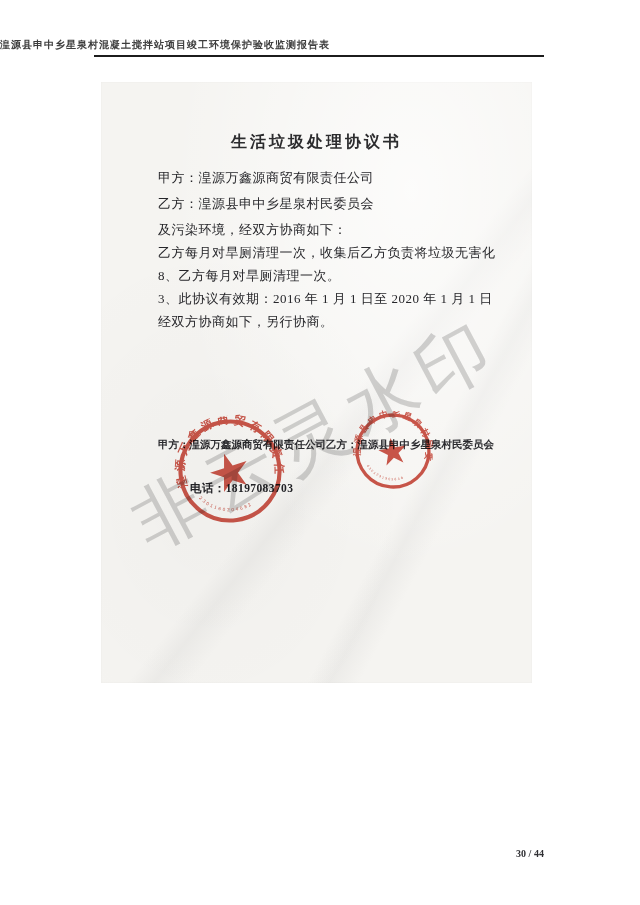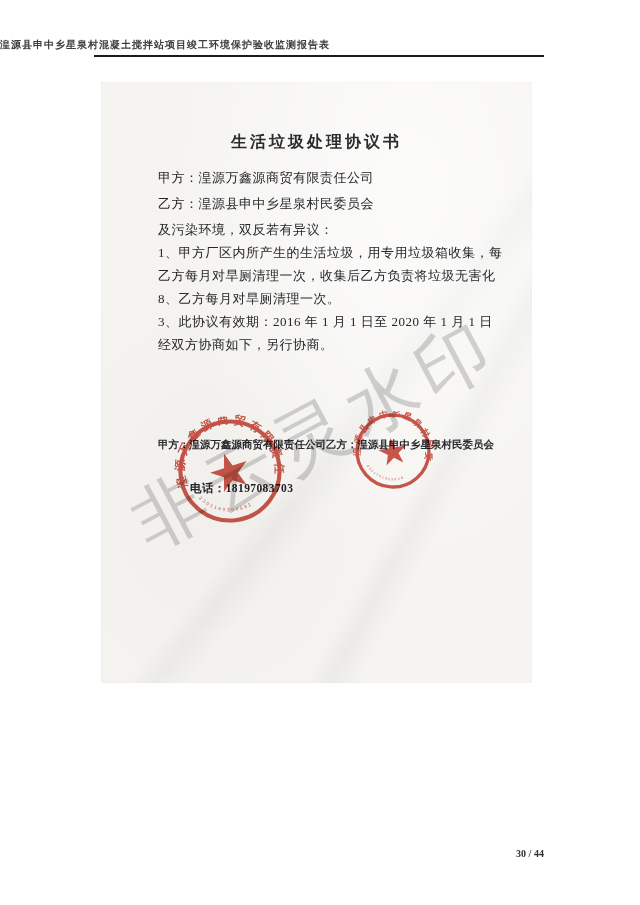--- a/index.html
+++ b/index.html
@@ -77,22 +77,21 @@
   <div class="report-title">湟源县申中乡星泉村混凝土搅拌站项目竣工环境保护验收监测报告表</div>
   <div class="header-rule"></div>
 
   <div class="scan">
 
     <div class="doc-title">生活垃圾处理协议书</div>
 
     <div class="doc-body">
       <div class="line sp">甲方：湟源万鑫源商贸有限责任公司</div>
       <div class="line sp">乙方：湟源县申中乡星泉村民委员会</div>
-      <div class="line">及污染环境，双反若有异议：</div>
-      <div class="line">1、甲方厂区内所产生的生活垃圾，用专用垃圾箱收集，每</div>
+      <div class="line">及污染环境，经双方协商如下：</div>
       <div class="line">乙方每月对旱厕清理一次，收集后乙方负责将垃圾无害化</div>
       <div class="line">8、乙方每月对旱厕清理一次。</div>
       <div class="line">3、此协议有效期：2016 年 1 月 1 日至 2020 年 1 月 1 日</div>
       <div class="line">经双方协商如下，另行协商。</div>
     </div>
 
     <div class="sig-row">
       <span>甲方：湟源万鑫源商贸有限责任公司</span>
       <span>乙方：湟源县申中乡星泉村民委员会</span>
     </div>

